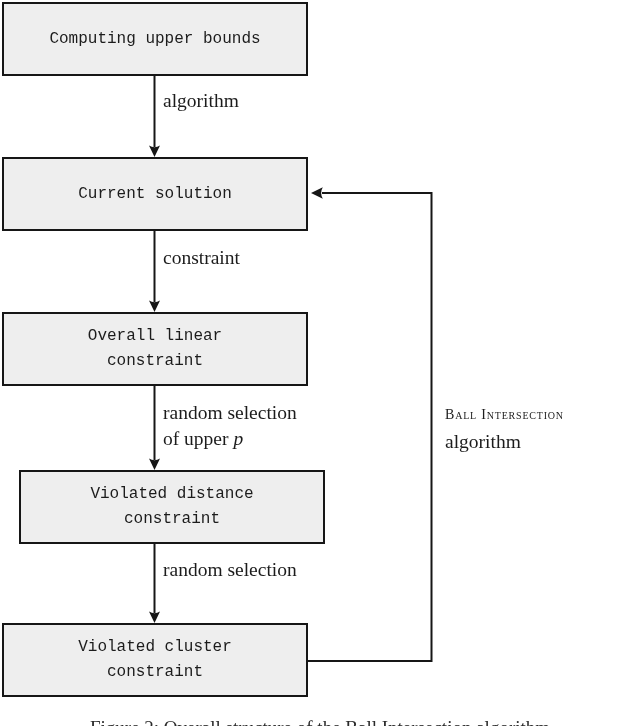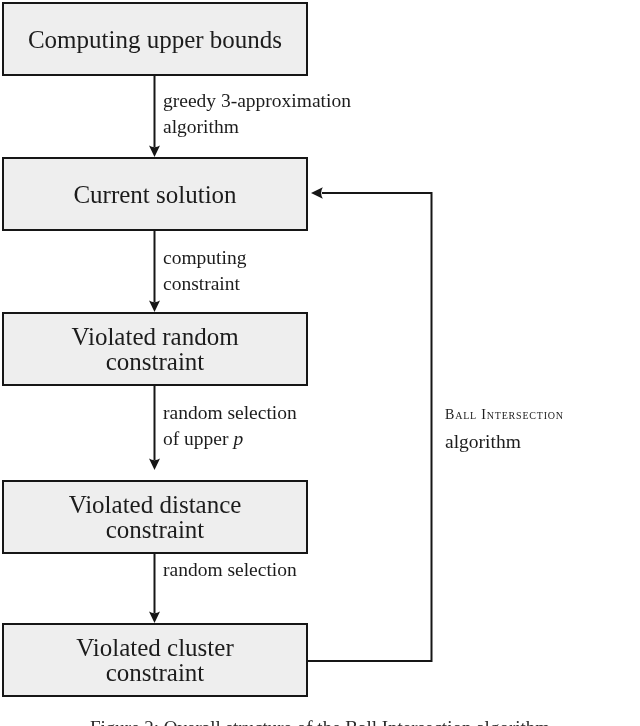--- a/index.html
+++ b/index.html
@@ -24,23 +24,24 @@
     height: 70px;
     background: #eeeeee;
     border: 2px solid #161616;
     display: flex;
     flex-direction: column;
     align-items: center;
     justify-content: center;
     text-align: center;
   }
   .box-line {
-    font-size: 25px;
+    font-size: 16px;
     line-height: 25px;
     white-space: nowrap;
+    font-family: Liberation Mono, monospace;
   }
   .edge-label {
     position: absolute;
     left: 163px;
     font-size: 19.5px;
     line-height: 26px;
     white-space: nowrap;
   }
   .edge-label .math, .math { font-style: italic; }
   .loop-label {
@@ -91,41 +92,39 @@
 
   <div class="box" style="top:2px;">
     <div class="box-line">Computing upper bounds</div>
   </div>
 
   <div class="box" style="top:157px;text-align:center;">
     <div class="box-line">Current solution</div>
   </div>
 
   <div class="box" style="top:312px;">
-    <div class="box-line">Violated random</div>
+    <div class="box-line">Overall linear</div>
     <div class="box-line">constraint</div>
   </div>
 
-  <div class="box" style="top:480px;">
+  <div class="box" style="top:470px;margin-left:17px;">
     <div class="box-line">Violated distance</div>
     <div class="box-line">constraint</div>
   </div>
 
   <div class="box" style="top:623px;">
     <div class="box-line">Violated cluster</div>
     <div class="box-line">constraint</div>
   </div>
 
   <div class="edge-label" style="top:88px;">
-    <div>greedy 3-approximation</div>
     <div><span>algorithm</span><i class="math"></i></div>
   </div>
 
   <div class="edge-label" style="top:245px;">
-    <div>computing</div>
     <div><span>constraint</span><i class="math"></i></div>
   </div>
 
   <div class="edge-label" style="top:400px;">
     <div>random selection</div>
     <div><span>of upper </span><i class="math">p</i></div>
   </div>
 
   <div class="edge-label" style="top:557px;">
     <div>random selection</div>

